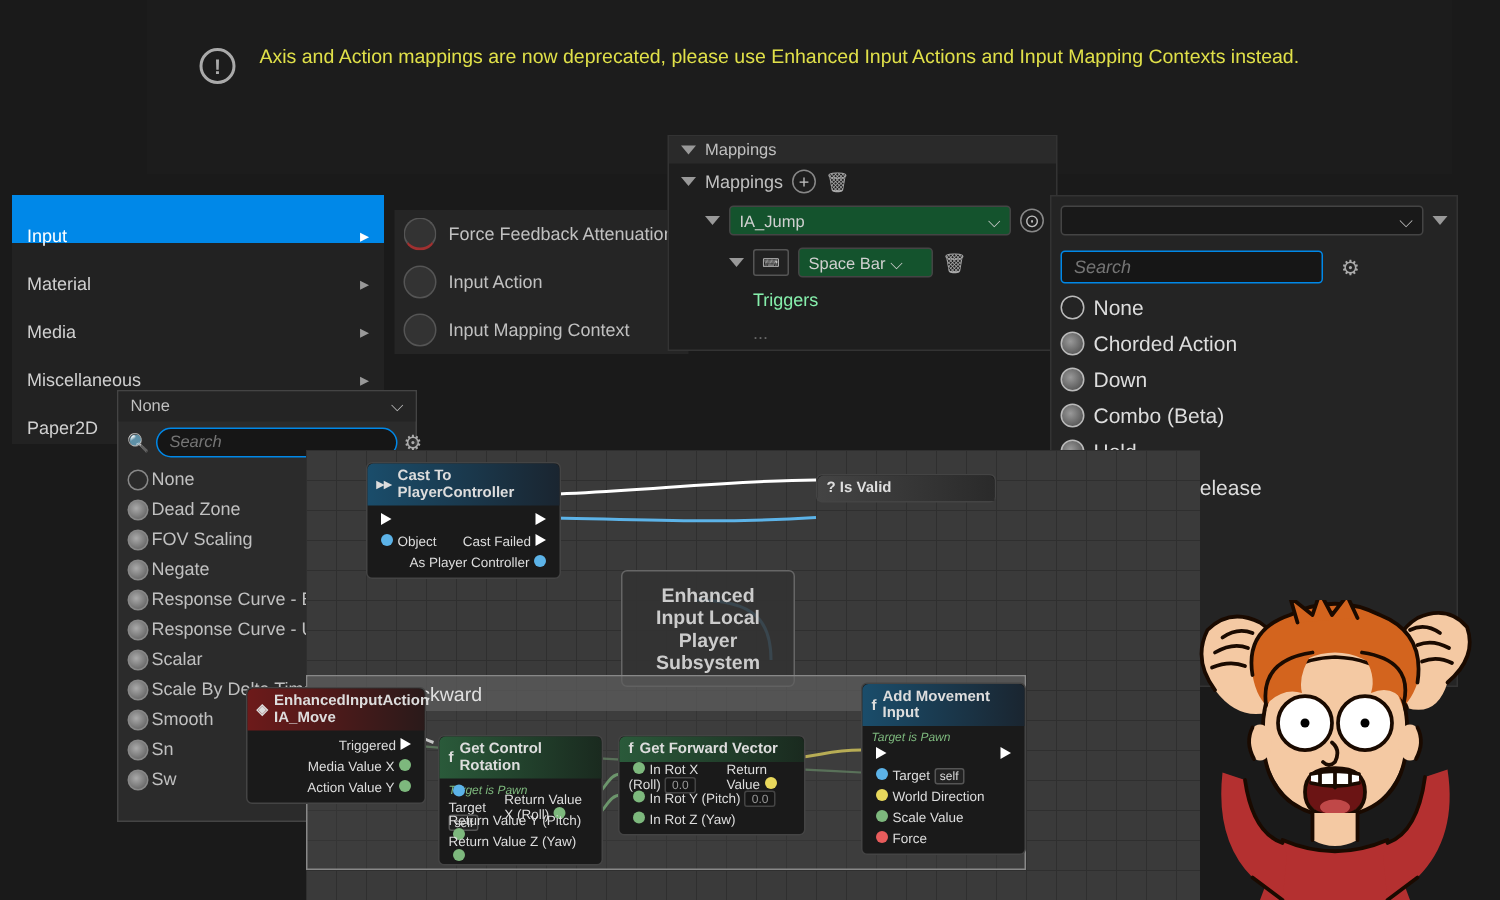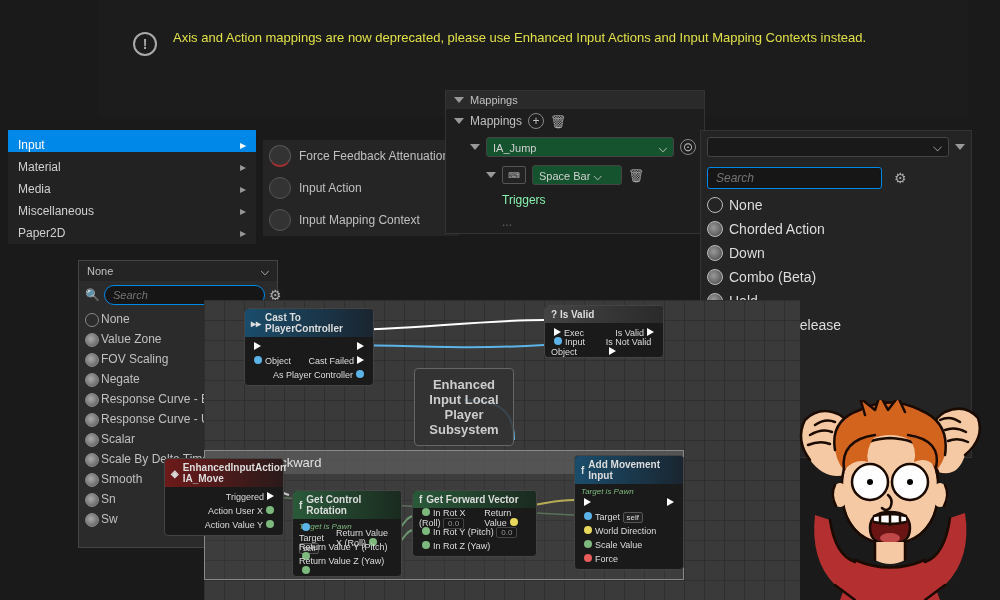--- a/index.html
+++ b/index.html
@@ -3,21 +3,21 @@
 <meta charset="utf-8">
 <style>
 *{box-sizing:border-box;margin:0;padding:0;font-family:Arial,sans-serif;user-select:none}
 body{width:1000px;height:600px;background:#1a1a1a;position:relative;overflow:hidden;color:#c0c0c0;font-size:12px}
 .layer{position:absolute}
 .warning-box{left:98px;top:0;width:870px;height:116px;background:#1c1c1c;padding:30px 15px 10px 15px}
 .warn-icon{position:absolute;left:35px;top:32px;width:24px;height:24px;border:2px solid #aaa;border-radius:50%;display:flex;align-items:center;justify-content:center;font-weight:bold;color:#aaa;font-size:14px}
 .warn-text{color:#e0e049;font-size:13px;margin-left:60px;margin-bottom:10px}
 .warn-sub{color:#a0a0a0;font-size:13px;margin-left:0px}
 .left-menu{left:8px;top:130px;width:248px;background:#222}
-.menu-row{height:22px;line-height:22px;padding:4px 10px;position:relative;color:#d0d0d0;cursor:pointer}
+.menu-row{height:22px;line-height:22px;padding:16px 10px;position:relative;color:#d0d0d0;cursor:pointer}
 .menu-row.sel{background:#0088e8;color:#fff}
 .menu-row .chev{float:right;color:#999}
 .menu-row.sel .chev{color:#fff}
 .search-box{left:78px;top:260px;width:200px;height:288px;background:#2b2b2b;border:1px solid #444}
 .nonehdr{height:20px;line-height:20px;padding:0 8px;background:#242424;font-size:11px}
 .nonehdr .chev{float:right}
 .srch-row{display:flex;align-items:center;padding:4px 6px;gap:4px}
 .srch-input{flex:1;background:#161616;border:1px solid #0088e8;border-radius:10px;height:20px;color:#888;padding:0 8px;font-style:italic;font-size:11px}
 .gear{width:16px;height:16px;color:#aaa;font-size:14px}
 .opt-row{height:20px;line-height:20px;padding:0 8px 0 22px;position:relative;font-size:12px;cursor:pointer}
@@ -135,21 +135,21 @@
 </div>
 
 <div class="layer search-box">
   <div class="nonehdr"><span>None</span><span class="chev">⌵</span></div>
   <div class="srch-row">
       <span style="color:#aaa">🔍</span>
       <input class="srch-input" placeholder="Search" style="">
       <span class="gear">⚙</span>
     </div>
   <div class="opt-row none">None</div>
-  <div class="opt-row">Value Zone</div>
+  <div class="opt-row">Dead Zone</div>
   <div class="opt-row">FOV Scaling</div>
   <div class="opt-row">Negate</div>
   <div class="opt-row">Response Curve - Expo</div>
   <div class="opt-row">Response Curve - User</div>
   <div class="opt-row">Scalar</div>
   <div class="opt-row">Scale By Delta Time</div>
   <div class="opt-row">Smooth</div>
   <div class="opt-row">Sn</div>
   <div class="opt-row">Sw</div>
 </div>
@@ -204,52 +204,42 @@
           <span><span class="pin blue"></span><span>Object</span></span>
           <span><span>Cast Failed</span><span class="pin exec"></span></span>
         </div>
       <div class="nrow">
           <span></span>
           <span><span>As Player Controller</span><span class="pin blue"></span></span>
         </div>
     </div>
   </div>
 
-  <div class="node" style="left:340px;top:5px;width:120px">
+  <div class="node" style="left:340px;top:16px;width:120px">
     <div class="node-hdr gray">
         <span>? Is Valid</span>
       </div>
-    <div class="node-body">
-      <div class="nrow">
-          <span><span class="pin exec"></span><span>Exec</span></span>
-          <span><span>Is Valid</span><span class="pin exec"></span></span>
-        </div>
-      <div class="nrow">
-          <span><span class="pin blue"></span><span>Input Object</span></span>
-          <span><span>Is Not Valid</span><span class="pin exec"></span></span>
-        </div>
-    </div>
-  </div>
-
-  <div class="center-label" style="left:210px;top:68px;width:100px">Enhanced Input Local Player Subsystem</div>
+  </div>
+
+  <div class="center-label" style="left:210px;top:80px;width:116px">Enhanced Input Local Player Subsystem</div>
 
   <div class="bp-group" style="left:0px;top:150px;width:480px;height:130px">
     <div class="bp-group-hdr">Forward/Backward</div>
   </div>
 
   <div class="node" style="left:-40px;top:158px;width:120px">
     <div class="node-hdr red">◈ <span>EnhancedInputAction IA_Move</span></div>
     <div class="node-body">
       <div class="nrow">
           <span></span>
           <span><span>Triggered</span><span class="pin exec"></span></span>
         </div>
       <div class="nrow">
           <span></span>
-          <span><span>Action User X</span><span class="pin green"></span></span>
+          <span><span>Media Value X</span><span class="pin green"></span></span>
         </div>
       <div class="nrow">
           <span></span>
           <span><span>Action Value Y</span><span class="pin green"></span></span>
         </div>
     </div>
   </div>
 
   <div class="node" style="left:88px;top:190px;width:110px">
     <div class="node-hdr green">f <span>Get Control Rotation</span></div>

